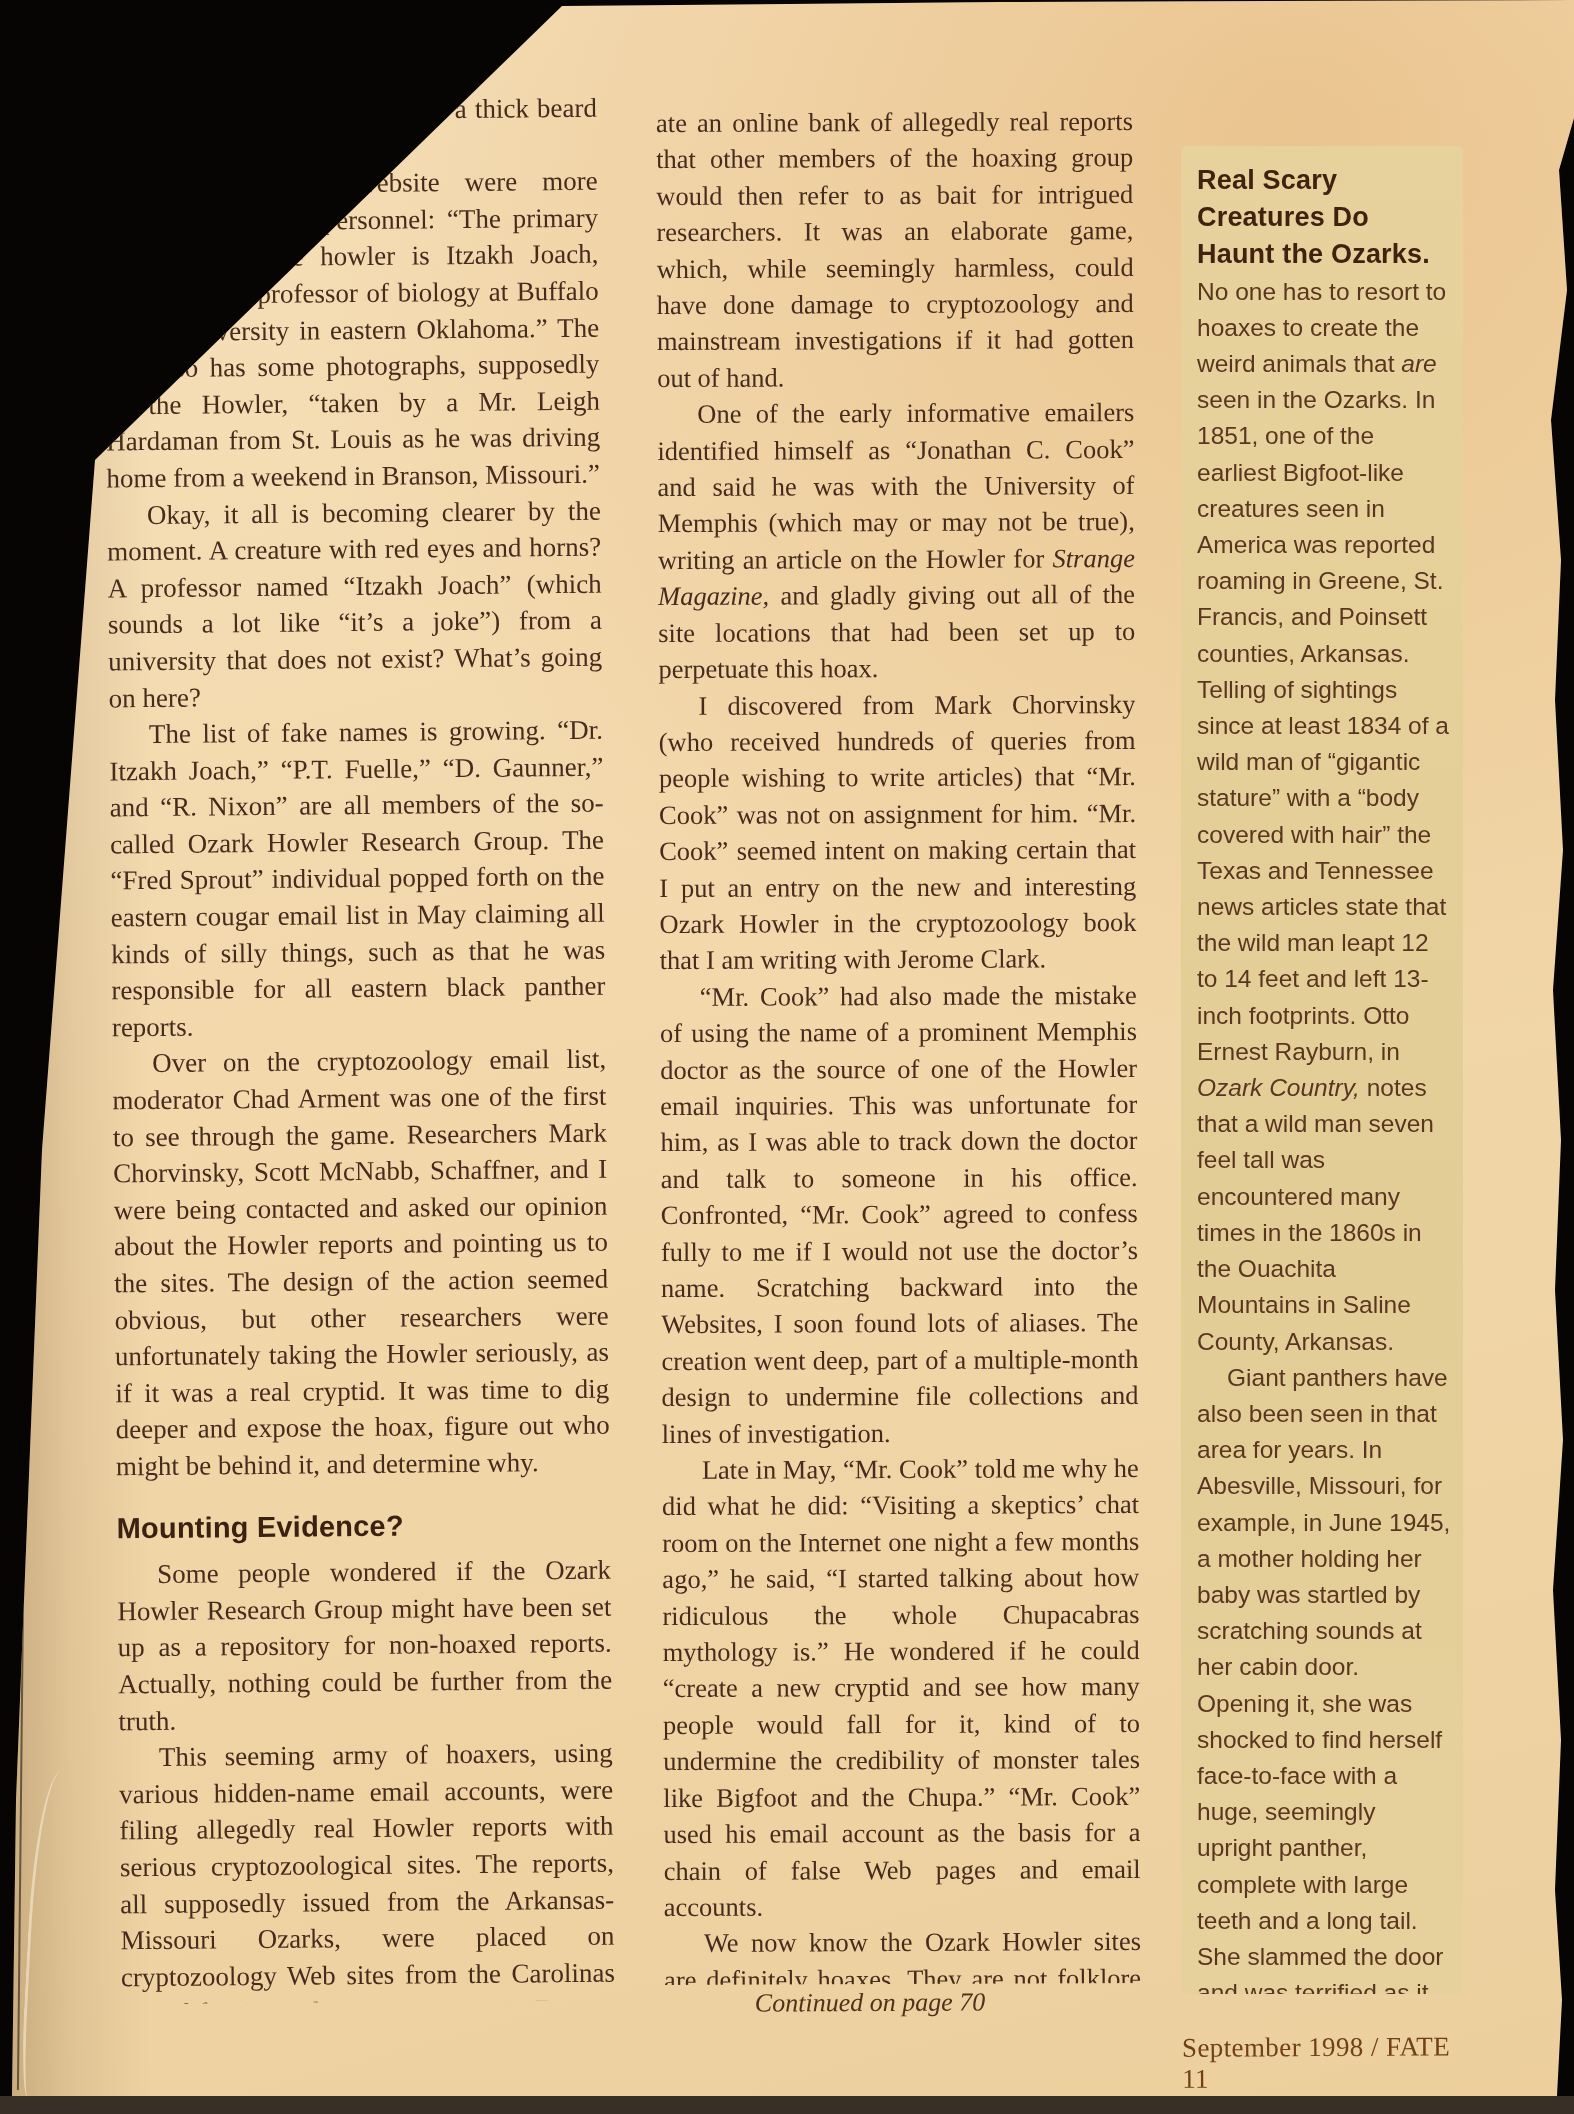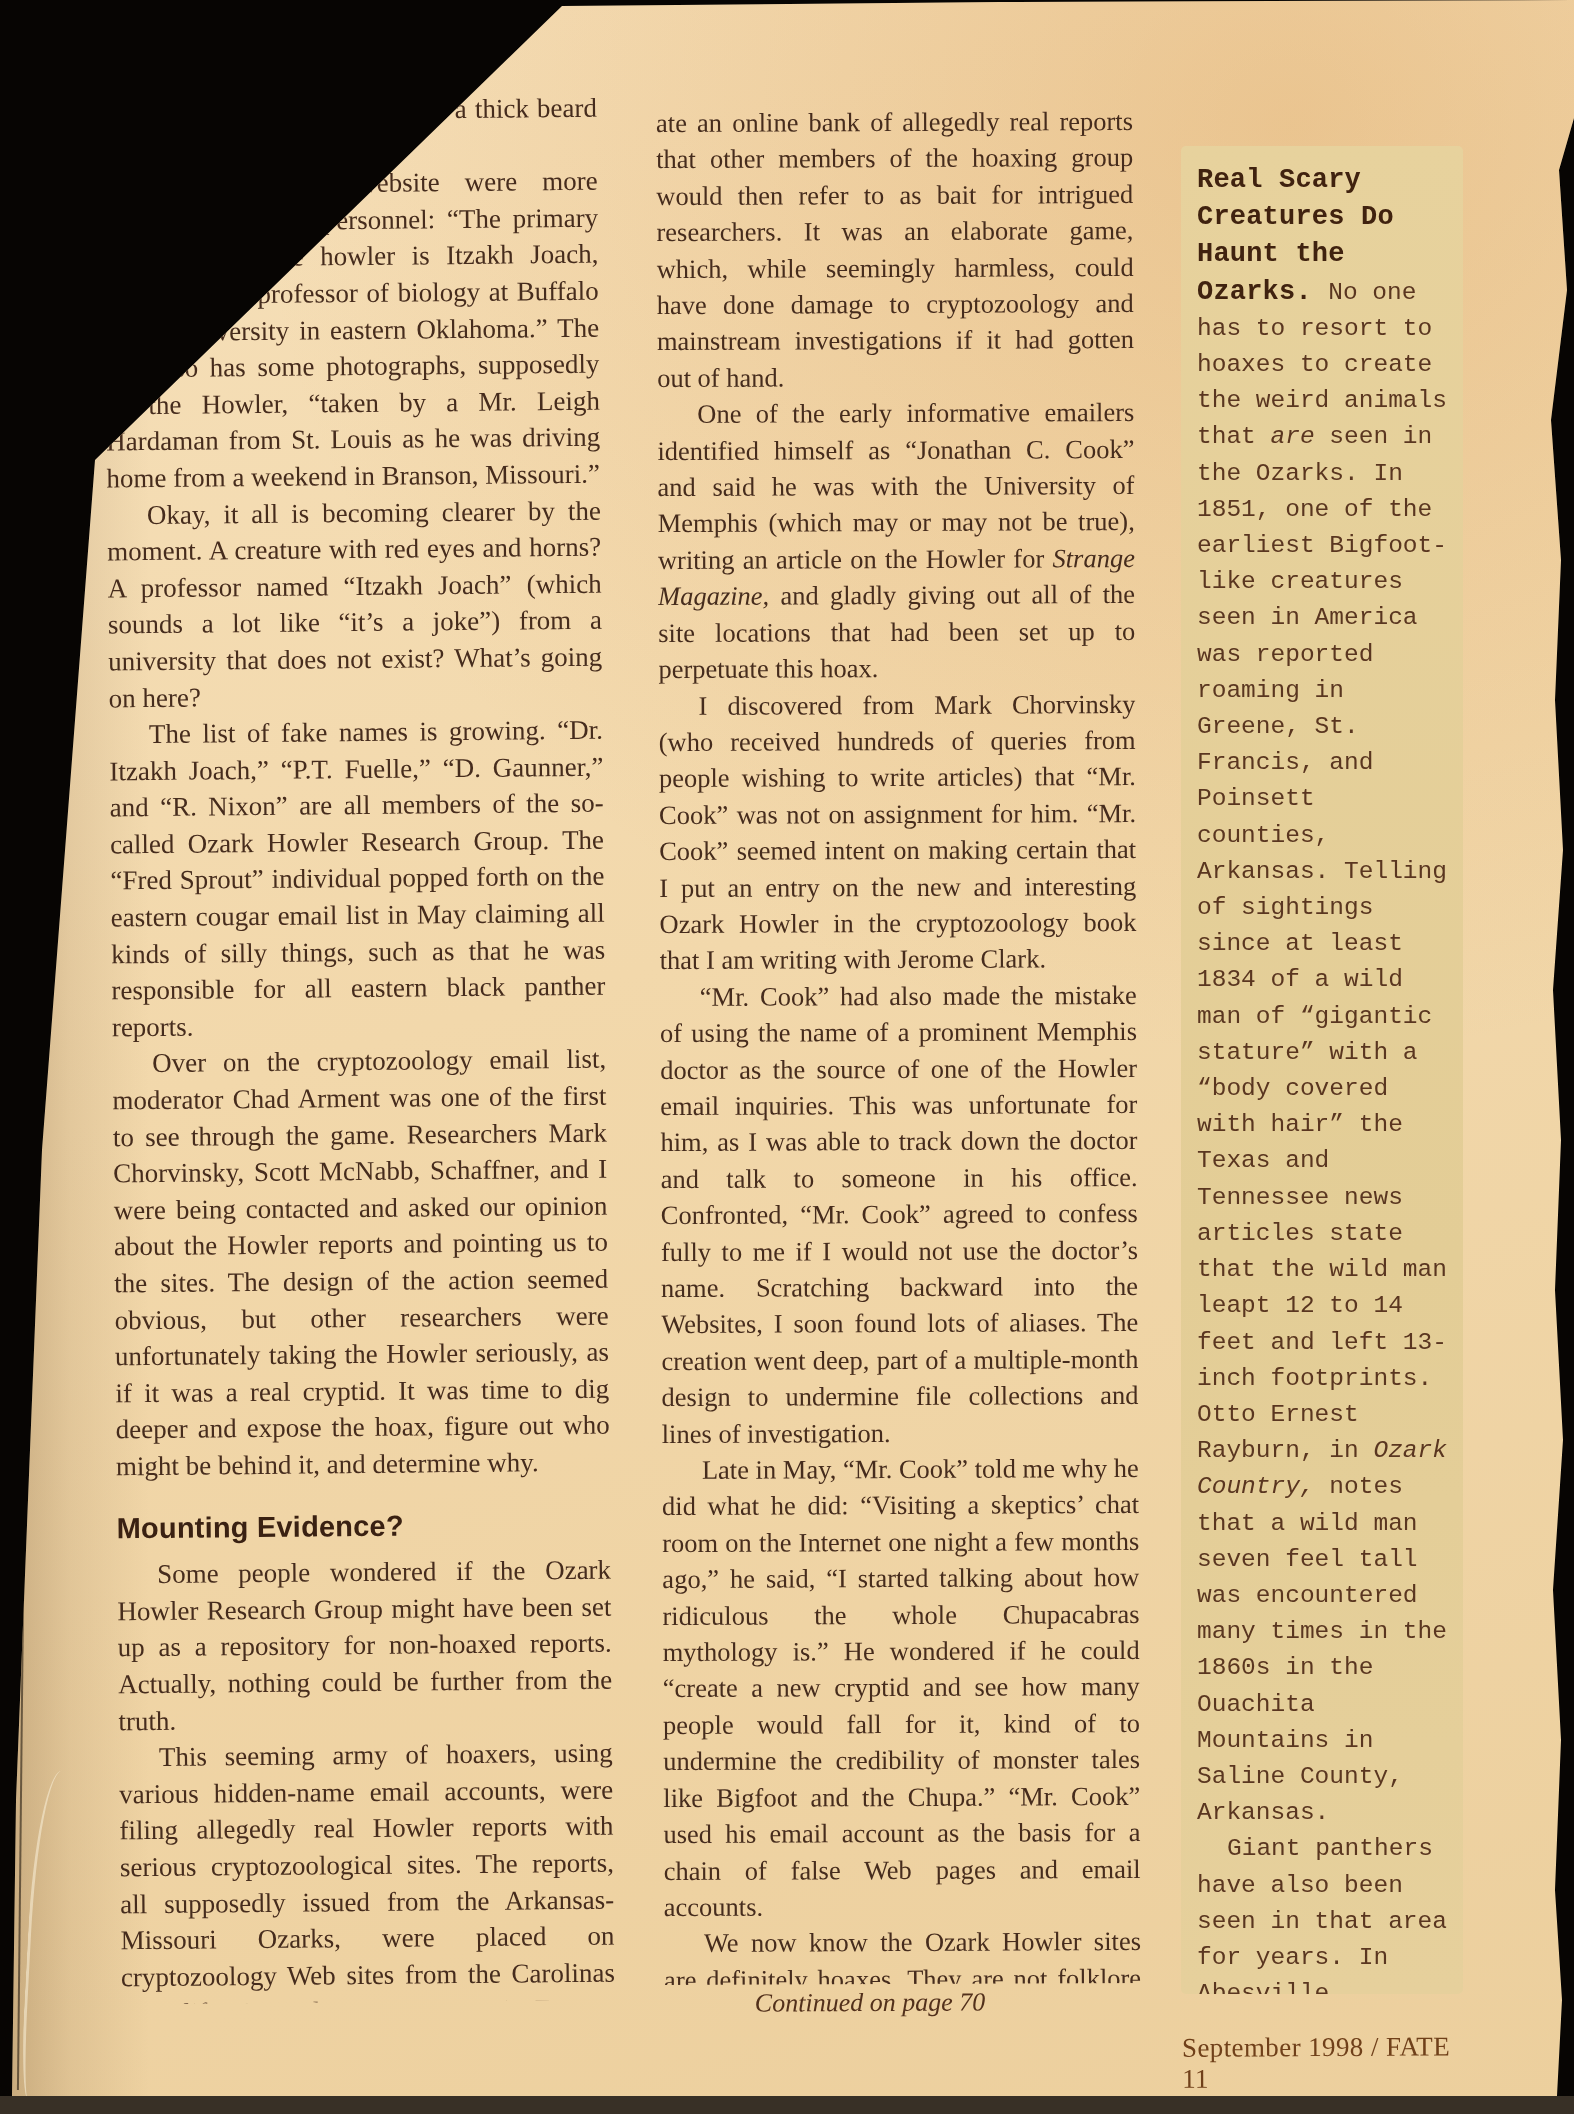--- a/index.html
+++ b/index.html
@@ -39,21 +39,21 @@
   .continued{
     position:absolute;left:660px;top:1988px;width:420px;text-align:center;
     font-style:italic;font-size:26px;color:#52301b;transform:rotate(-0.3deg);
   }
   
   .sidebar{
     position:absolute;left:1181px;top:146px;width:282px;height:1848px;
     background:linear-gradient(180deg,#e7d29d 0%,#e3cd96 60%,#e6d09c 100%);
     border-radius:5px;box-sizing:border-box;
     padding:16px 12px 0 16px;overflow:hidden;
-    font-family:Liberation Mono, monospace;font-size:24.5px;line-height:36.2px;
+    font-family:Liberation Sans, sans-serif;font-size:24.5px;line-height:36.2px;
     color:#5a3620;text-align:left;
   }
   .sidebar p{margin:0;}
   .sidebar .indent{text-indent:30px;}
   .sidebar .seg-bold{font-weight:700;font-size:27px;color:#40220f;letter-spacing:.2px;}
   
   .footer{
     position:absolute;left:1182px;top:2032px;width:290px;
     font-size:27px;color:#70401a;letter-spacing:.4px;transform:rotate(-0.3deg);
   }

